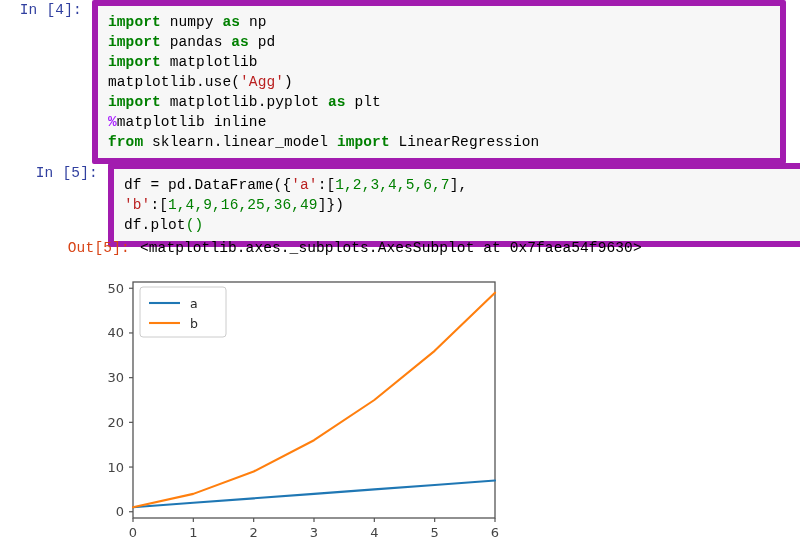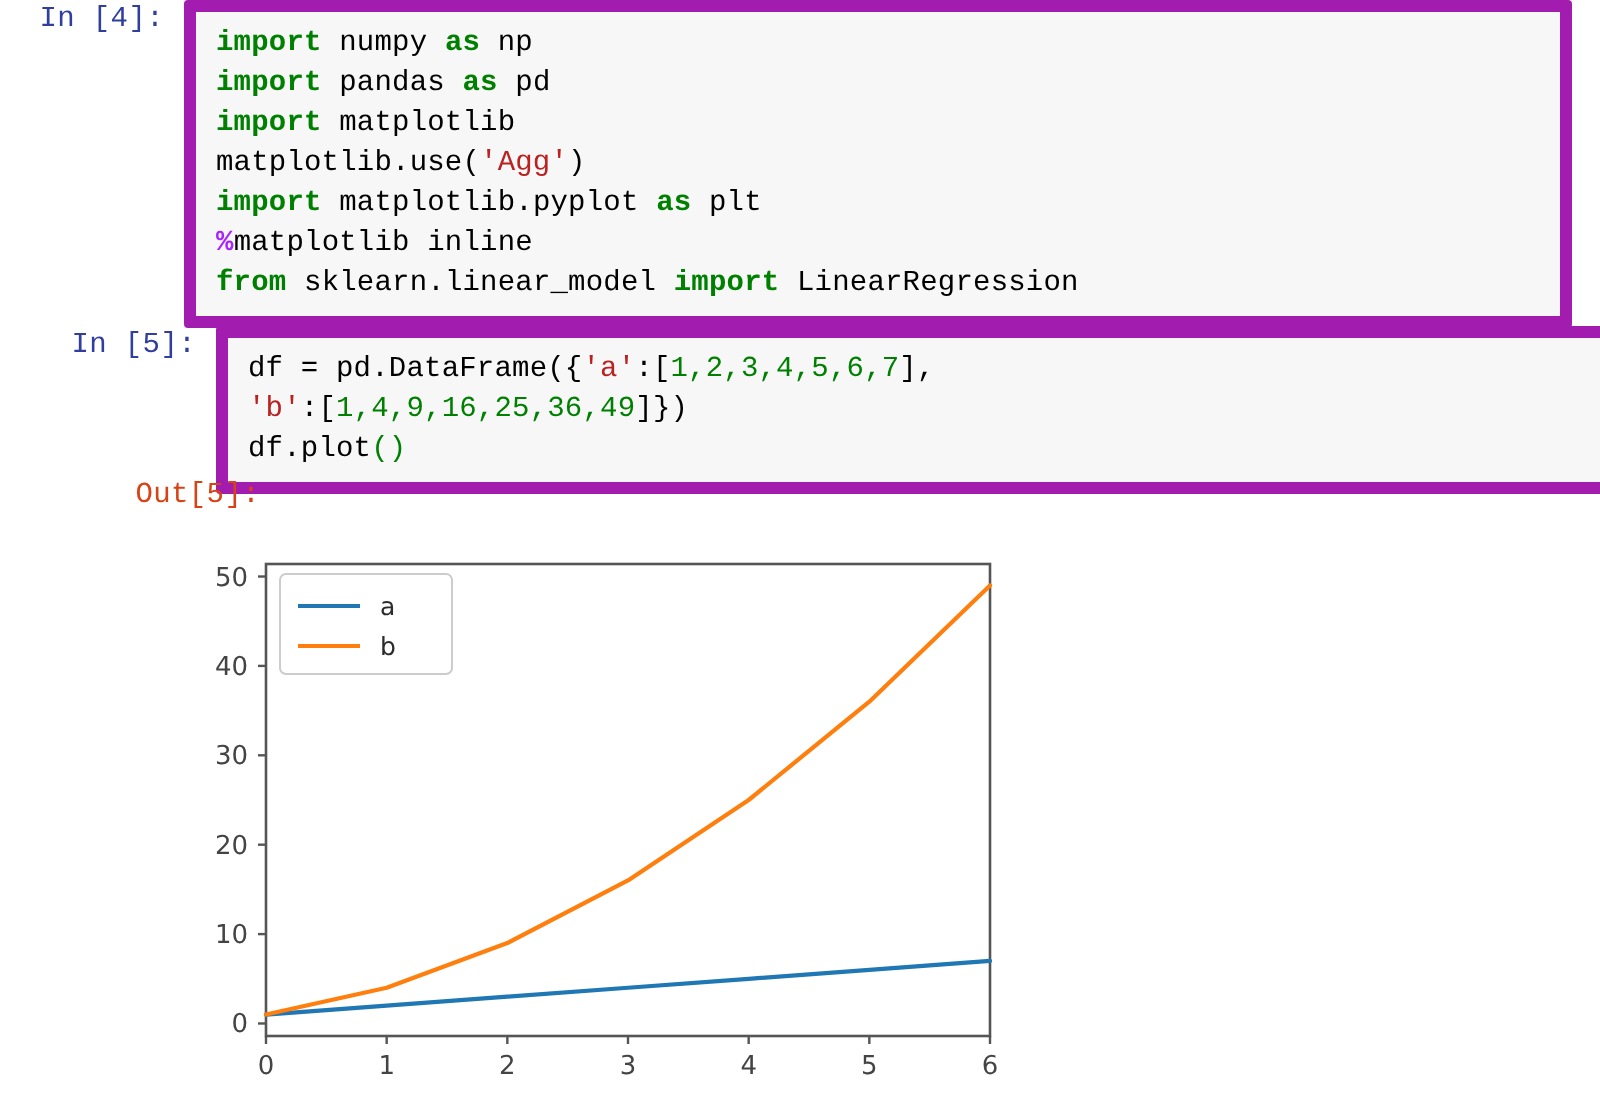--- a/index.html
+++ b/index.html
@@ -118,20 +118,21 @@
     <div class="prompt prompt-in">In [5]:</div>
     <div class="input-area">
       <pre class="code"><span>df = pd.DataFrame({</span><span class="str">'a'</span><span>:[</span><span class="num">1,2,3,4,5,6,7</span><span>],</span>
 <span class="str">'b'</span><span>:[</span><span class="num">1,4,9,16,25,36,49</span><span>]})</span>
 <span>df.plot</span><span class="paren">()</span></pre>
     </div>
   </div>
 
   <div class="cell" id="cell-out-5">
     <div class="prompt prompt-out">Out[5]:</div>
+    <pre class="out-text">&lt;matplotlib.axes._subplots.AxesSubplot at 0x7faea54f9630&gt;</pre>
   </div>
 
   <div id="figure-output">
     <svg id="plot-svg" width="620" height="280" viewBox="0 0 620 280">
       <rect x="0" y="0" width="620" height="280" fill="#ffffff"></rect>
       <g id="axes-group">
           <rect x="51" y="14" width="362" height="236" fill="none" stroke="#555555" stroke-width="1.3"></rect>
           <line x1="51" y1="250" x2="51" y2="254" stroke="#555555" stroke-width="1.2"></line>
           <text x="51" y="269" text-anchor="middle" font-family="&quot;DejaVu Sans&quot;, sans-serif" font-size="13" fill="#444444">0</text>
           <line x1="111.33333333333333" y1="250" x2="111.33333333333333" y2="254" stroke="#555555" stroke-width="1.2"></line>

